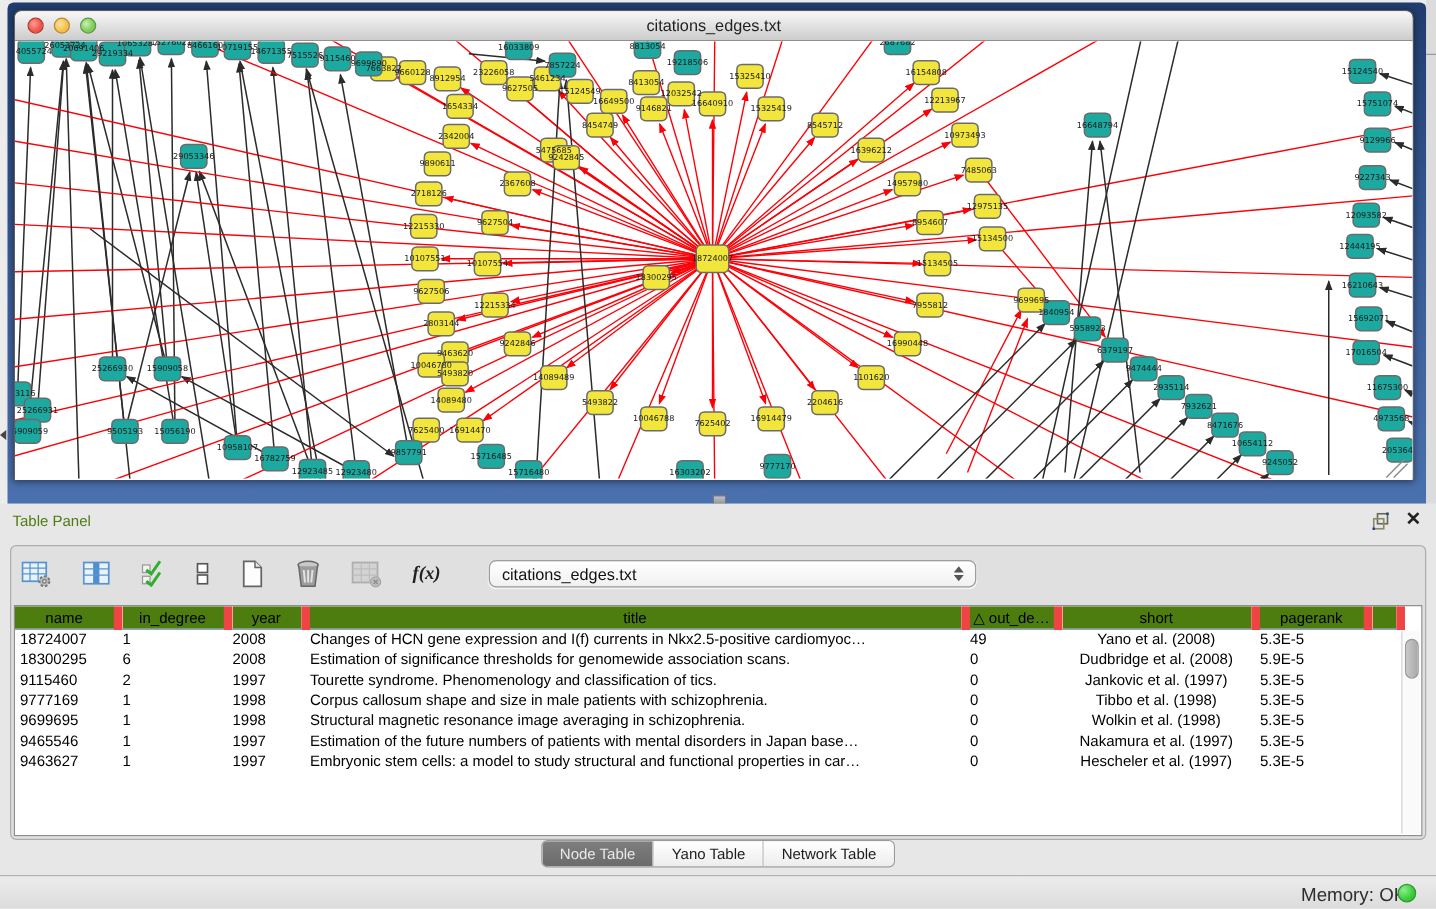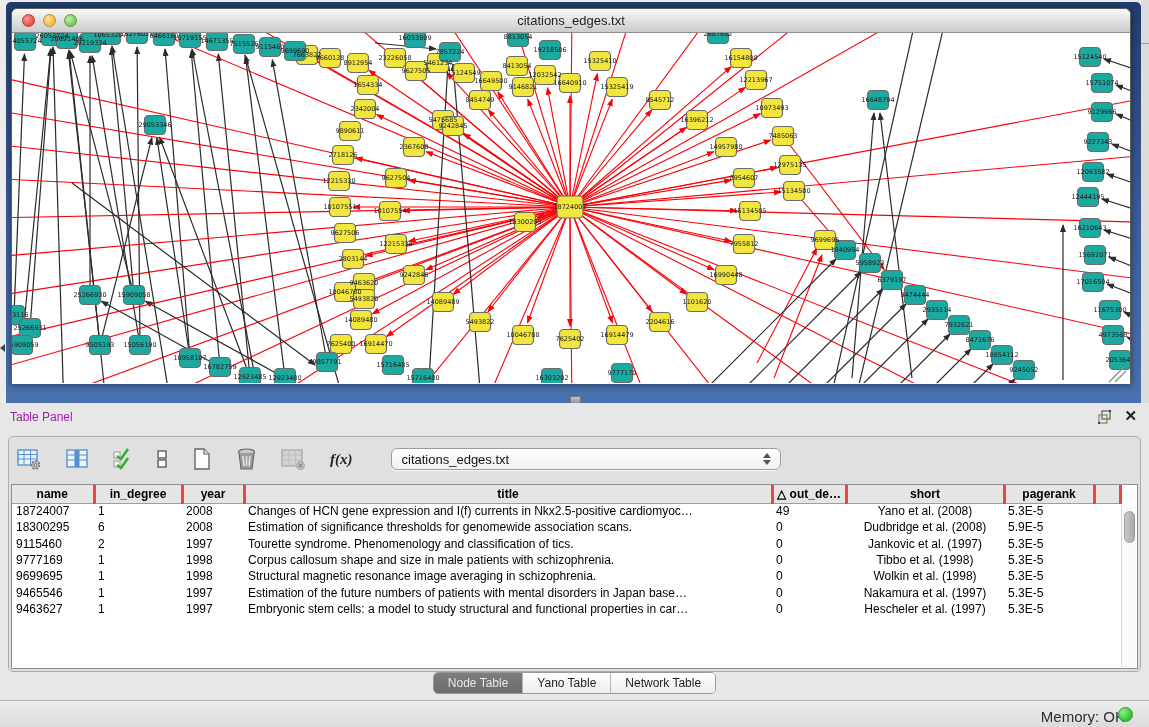--- a/index.html
+++ b/index.html
@@ -25,42 +25,42 @@
   .light.red{left:10px;background:radial-gradient(circle at 4px 4px,#ff9a93,#ec5549 60%);border:1px solid #b23a32}
   .light.yellow{left:31px;background:radial-gradient(circle at 4px 4px,#ffe2a0,#f5bd4a 60%);border:1px solid #ba8a2c}
   .light.green{left:52px;background:radial-gradient(circle at 4px 4px,#c7f0b2,#7ecb5a 60%);border:1px solid #5d9a3e}
   .net-canvas{position:relative;width:1118px;height:350px;background:#fff;overflow:hidden}
   .divider-cursor{position:absolute;left:570px;top:396px;width:9px;height:7px;
                   background:linear-gradient(#cfcfcf,#8f8f8f);border:1px solid #777;opacity:.9}
 
   
   .table-panel{position:absolute;left:0;top:403px;width:1149px;height:297px;background:#e7e7e7}
   .panel-titlebar{position:relative;height:28px}
-  .panel-titlebar .ptitle{position:absolute;left:10px;top:7px;font-size:12px;color:#a21caf}
+  .panel-titlebar .ptitle{position:absolute;left:10px;top:7px;font-size:12px;color:#4d7c0f}
   .panel-titlebar .float-btn{position:absolute;right:36px;top:6px;width:16px;height:16px;cursor:default}
   .panel-titlebar .close-btn{position:absolute;right:12px;top:4px;font-size:15px;font-weight:bold;color:#222;line-height:18px}
   .panel-box{position:absolute;left:8px;top:33px;width:1133px;height:236px;box-sizing:border-box;
              background:#e0e0e0;border:1px solid #adadad;border-radius:5px}
   .toolbar{position:absolute;left:8px;top:5px;height:34px;display:flex;align-items:center}
   .toolbar .tool{margin-right:24px;display:inline-flex;align-items:center}
   .fx{font-family:"Liberation Serif",serif;font-style:italic;font-weight:bold;font-size:15px;color:#222}
   .combo{margin-left:14px;width:390px;height:22px;background:linear-gradient(#ffffff,#f1f1f1);
          border:1px solid #9d9d9d;border-radius:6px;position:relative;
          font-size:13px;color:#111;line-height:22px;padding-left:10px;box-sizing:border-box;
          box-shadow:0 1px 1px rgba(255,255,255,.8)}
   .combo .spin{position:absolute;right:9px;top:4px}
   .combo .spin b{display:block;width:0;height:0;border-left:4px solid transparent;border-right:4px solid transparent}
   .combo .spin b.up{border-bottom:5px solid #555;margin-bottom:2px}
   .combo .spin b.down{border-top:5px solid #555}
 
   .tbl-wrap{position:absolute;left:2px;top:47px;width:1127px;height:185px;background:#fff;
             border:1px solid #8f8f8f;box-sizing:border-box;overflow:hidden}
   table.data{border-collapse:collapse;table-layout:fixed;width:1108px;font-size:12px;color:#000}
-  table.data th{background:#e5e5e5;border-right:3px solid #ef4444;border-bottom:1px solid #8aa5b5;
-                font-weight:bold;height:18px;text-align:center;overflow:hidden;white-space:nowrap;padding:0 3px;box-sizing:border-box}
+  table.data th{background:#4d7c0f;border-right:7px solid #ef4444;border-bottom:1px solid #8aa5b5;
+                font-weight:normal;height:18px;text-align:center;overflow:hidden;white-space:nowrap;padding:0 3px;box-sizing:border-box}
   table.data td{height:16.3px;padding:0 4px;white-space:nowrap;overflow:hidden;box-sizing:border-box}
   td.a-center{text-align:center}
   .vscroll{position:absolute;right:1px;top:20px;bottom:1px;width:14px;background:#fafafa;border-left:1px solid #d5d5d5}
   .vscroll .thumb{position:absolute;left:2px;top:6px;width:9px;height:30px;background:linear-gradient(90deg,#c9c9c9,#a9a9a9);
                   border:1px solid #999;border-radius:6px}
 
   .tabs{position:absolute;left:0;top:269px;width:1149px;display:flex;justify-content:center}
   .seg{display:flex;border:1px solid #9a9a9a;border-radius:5px;overflow:hidden;background:#fff;height:20px}
   .seg .tab{padding:0 14px;font-size:12px;line-height:20px;color:#1c1c1c;background:linear-gradient(#ffffff,#ededed);
             border-right:1px solid #b5b5b5}

